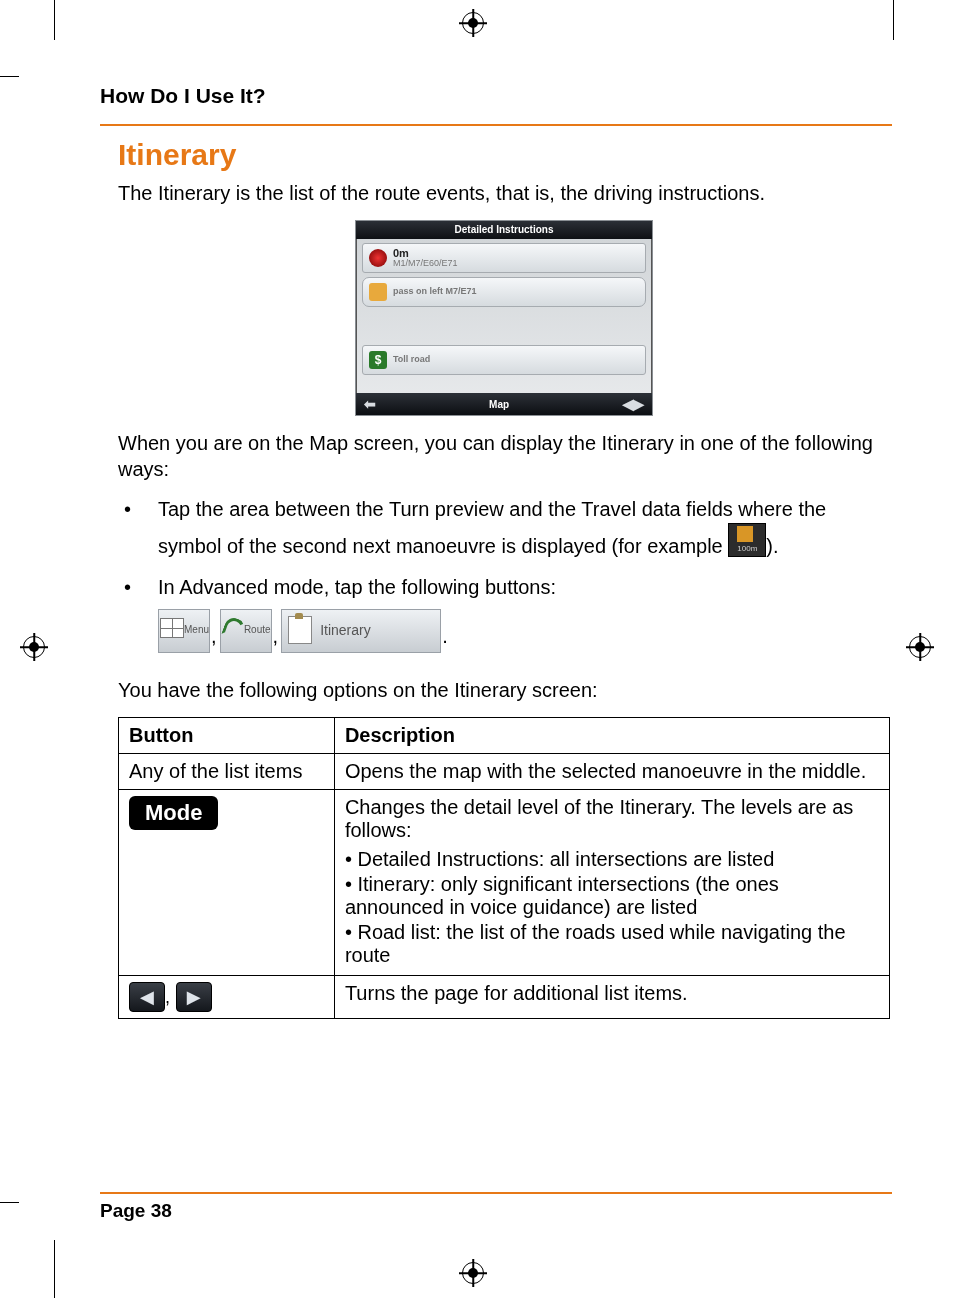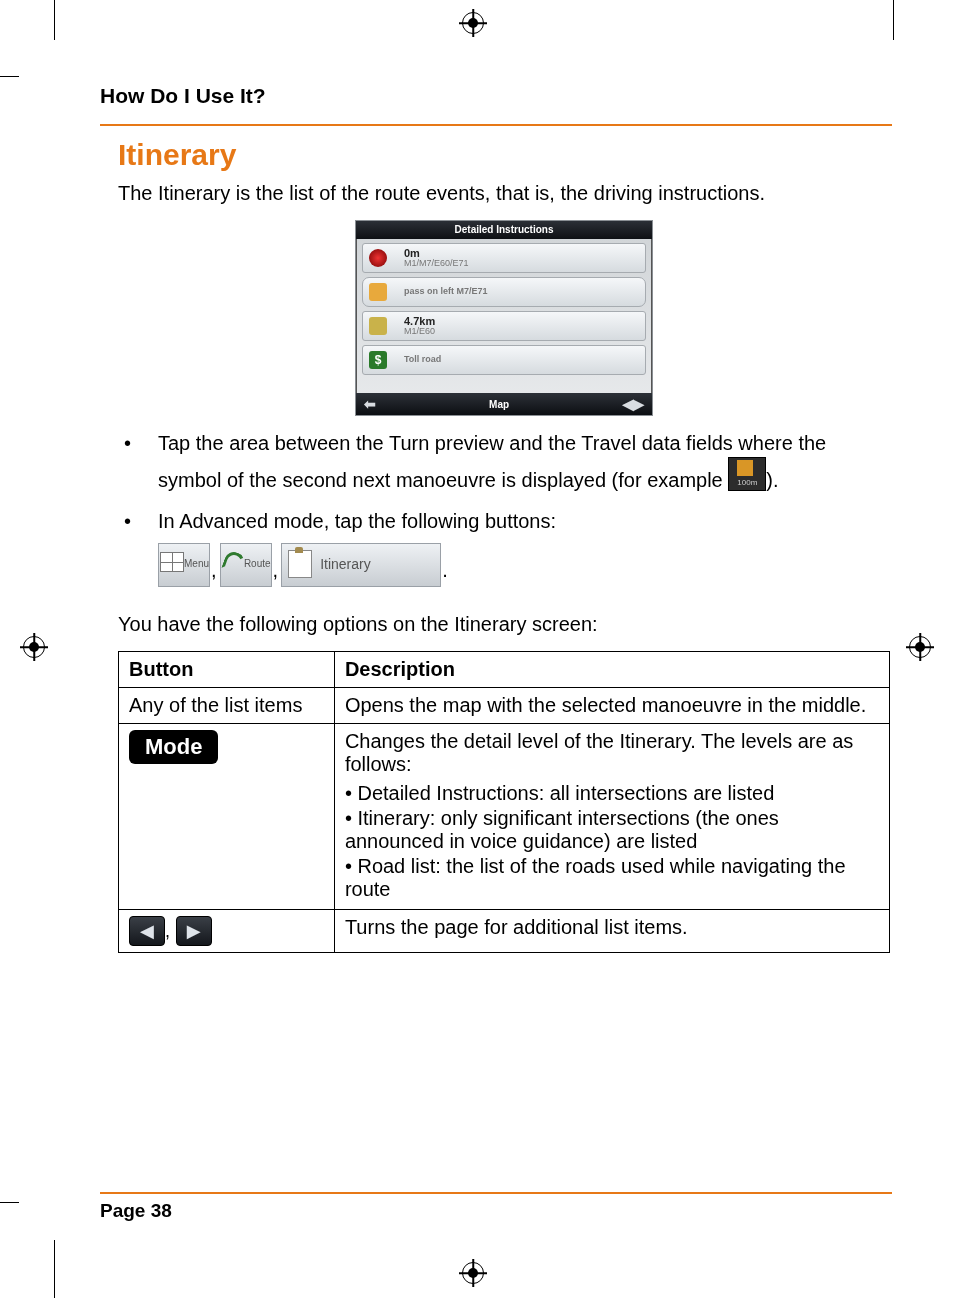--- a/index.html
+++ b/index.html
@@ -92,21 +92,21 @@
     color:#fff; font-size:10px; font-weight:bold; text-align:center;
     line-height:18px;
   }
   .ss-row {
     position:absolute; left:6px; right:6px; height:30px;
     background: linear-gradient(#f5f7f9,#d6dbdf);
     border:1px solid #a6abb0;
     border-radius:3px;
     font-size:11px;
     color:#4a4e55;
-    display:flex; align-items:center; gap:17px;
+    display:flex; align-items:center; gap:6px;
     padding:0 6px;
     box-sizing:border-box;
   }
   .ss-row .ico { width:18px; height:18px; border-radius:3px; display:inline-block; background:#888; flex-shrink:0; }
   .ss-row .lines { display:flex; flex-direction:column; line-height:1.05; }
   .ss-row .lines span:first-child { color:#222; font-weight:bold; }
   .ss-row .lines span:last-child { color:#777; font-size:9px; }
   .ss-footer {
     position:absolute; left:0; right:0; bottom:0; height:22px;
     background: linear-gradient(#2d3138,#0c0e12);
@@ -266,41 +266,35 @@
             <span>0m</span>
             <span>M1/M7/E60/E71</span>
           </span>
       </div>
       <div class="ss-row" style="top:56px;border-radius:7px;">
         <span class="ico" style="background:#e8a93c;"></span>
         <span class="lines">
             <span>pass on left M7/E71</span>
           </span>
       </div>
-      <div class="ss-row" style="top:90px;">
-        <span class="ico" style="background:#c9b24a;"></span>
-        <span class="lines">
-            <span>4.7km</span>
-            <span>M1/E60</span>
-          </span>
-      </div>
       <div class="ss-row" style="top:124px;">
         <span class="ico" style="background:#2a7a2a;color:#fff;font-weight:bold;font-size:12px;line-height:18px;text-align:center;">$</span>
         <span class="lines">
             <span>Toll road</span>
           </span>
       </div>
       <div class="ss-footer">
         <span class="arrow">⬅</span>
         <span class="mid">Map</span>
         <span class="arrow">◀</span>
         <span class="arrow">▶</span>
       </div>
     </div>
 
+    <p>When you are on the Map screen, you can display the Itinerary in one of the following ways:</p>
 
     <ul class="bullets">
       <li>
         <span>Tap the area between the Turn preview and the Travel data fields where the symbol of the second next manoeuvre is displayed (for example </span><span class="inline-icon"><span class="arrw"></span><span class="lbl">100m</span></span><span>).</span>
       </li>
       <li>
         <span>In Advanced mode, tap the following buttons:</span>
         <div class="button-row">
           <div class="btn-menu">
               <span class="glyph"></span>

